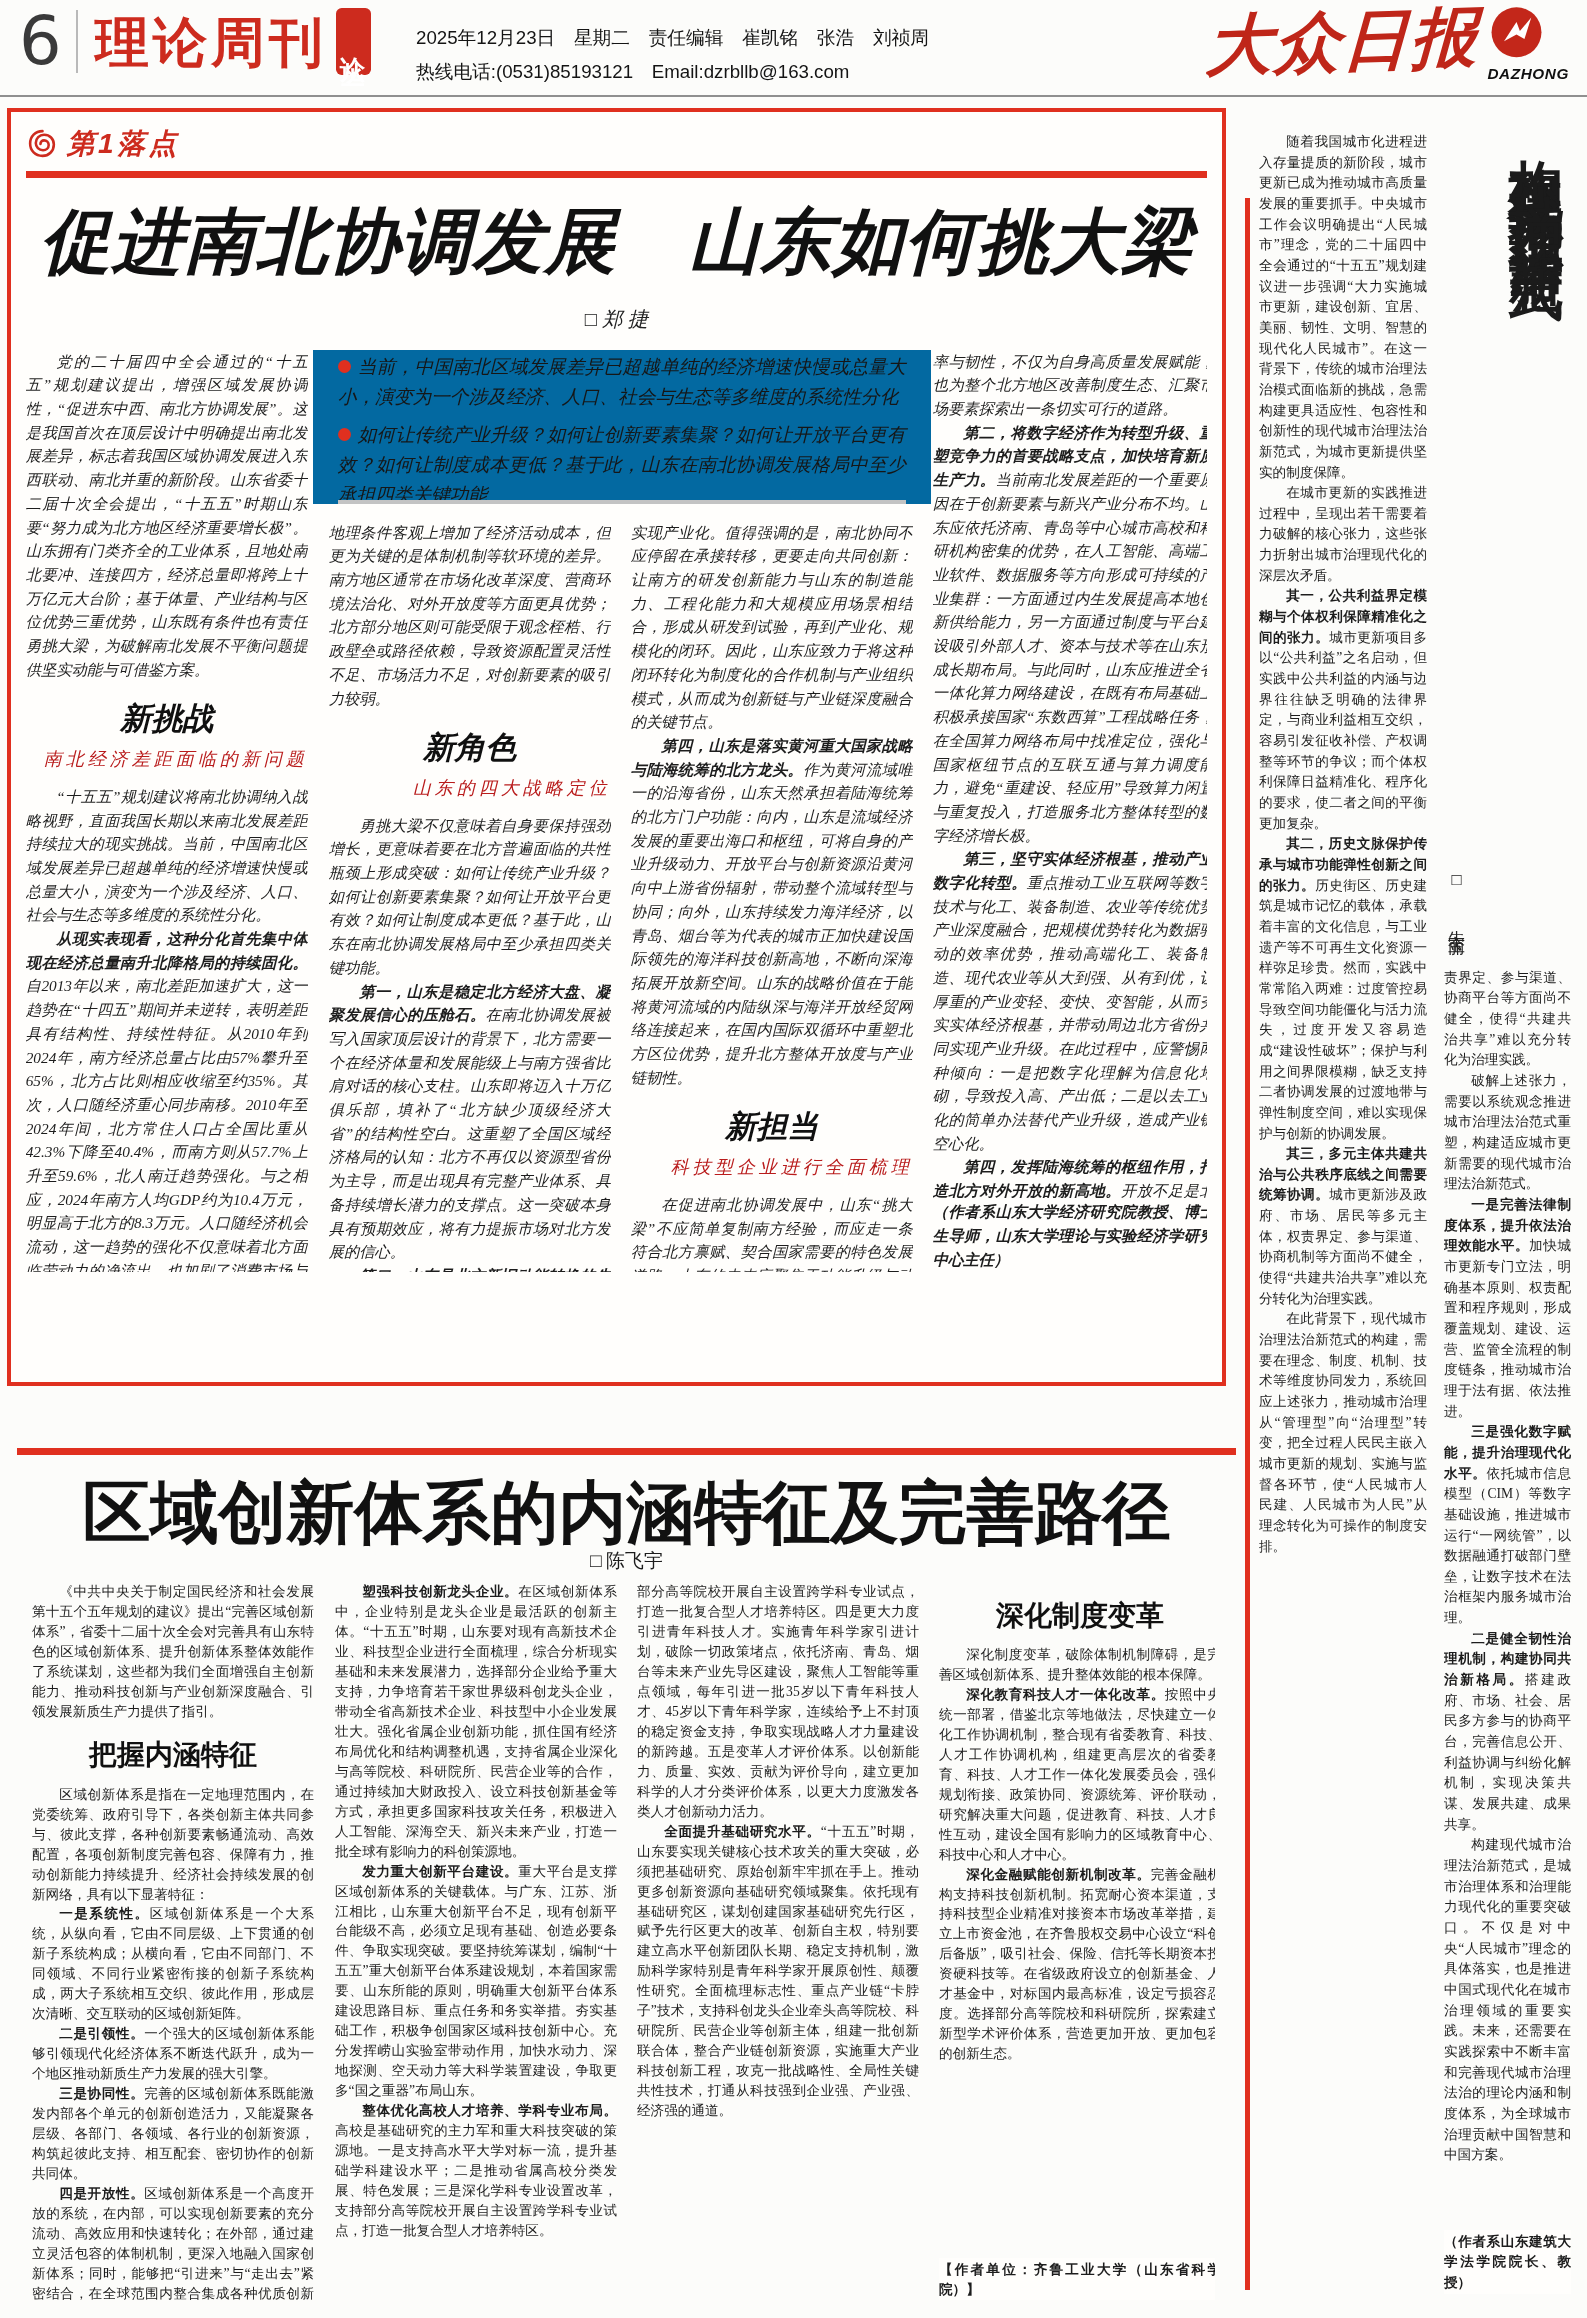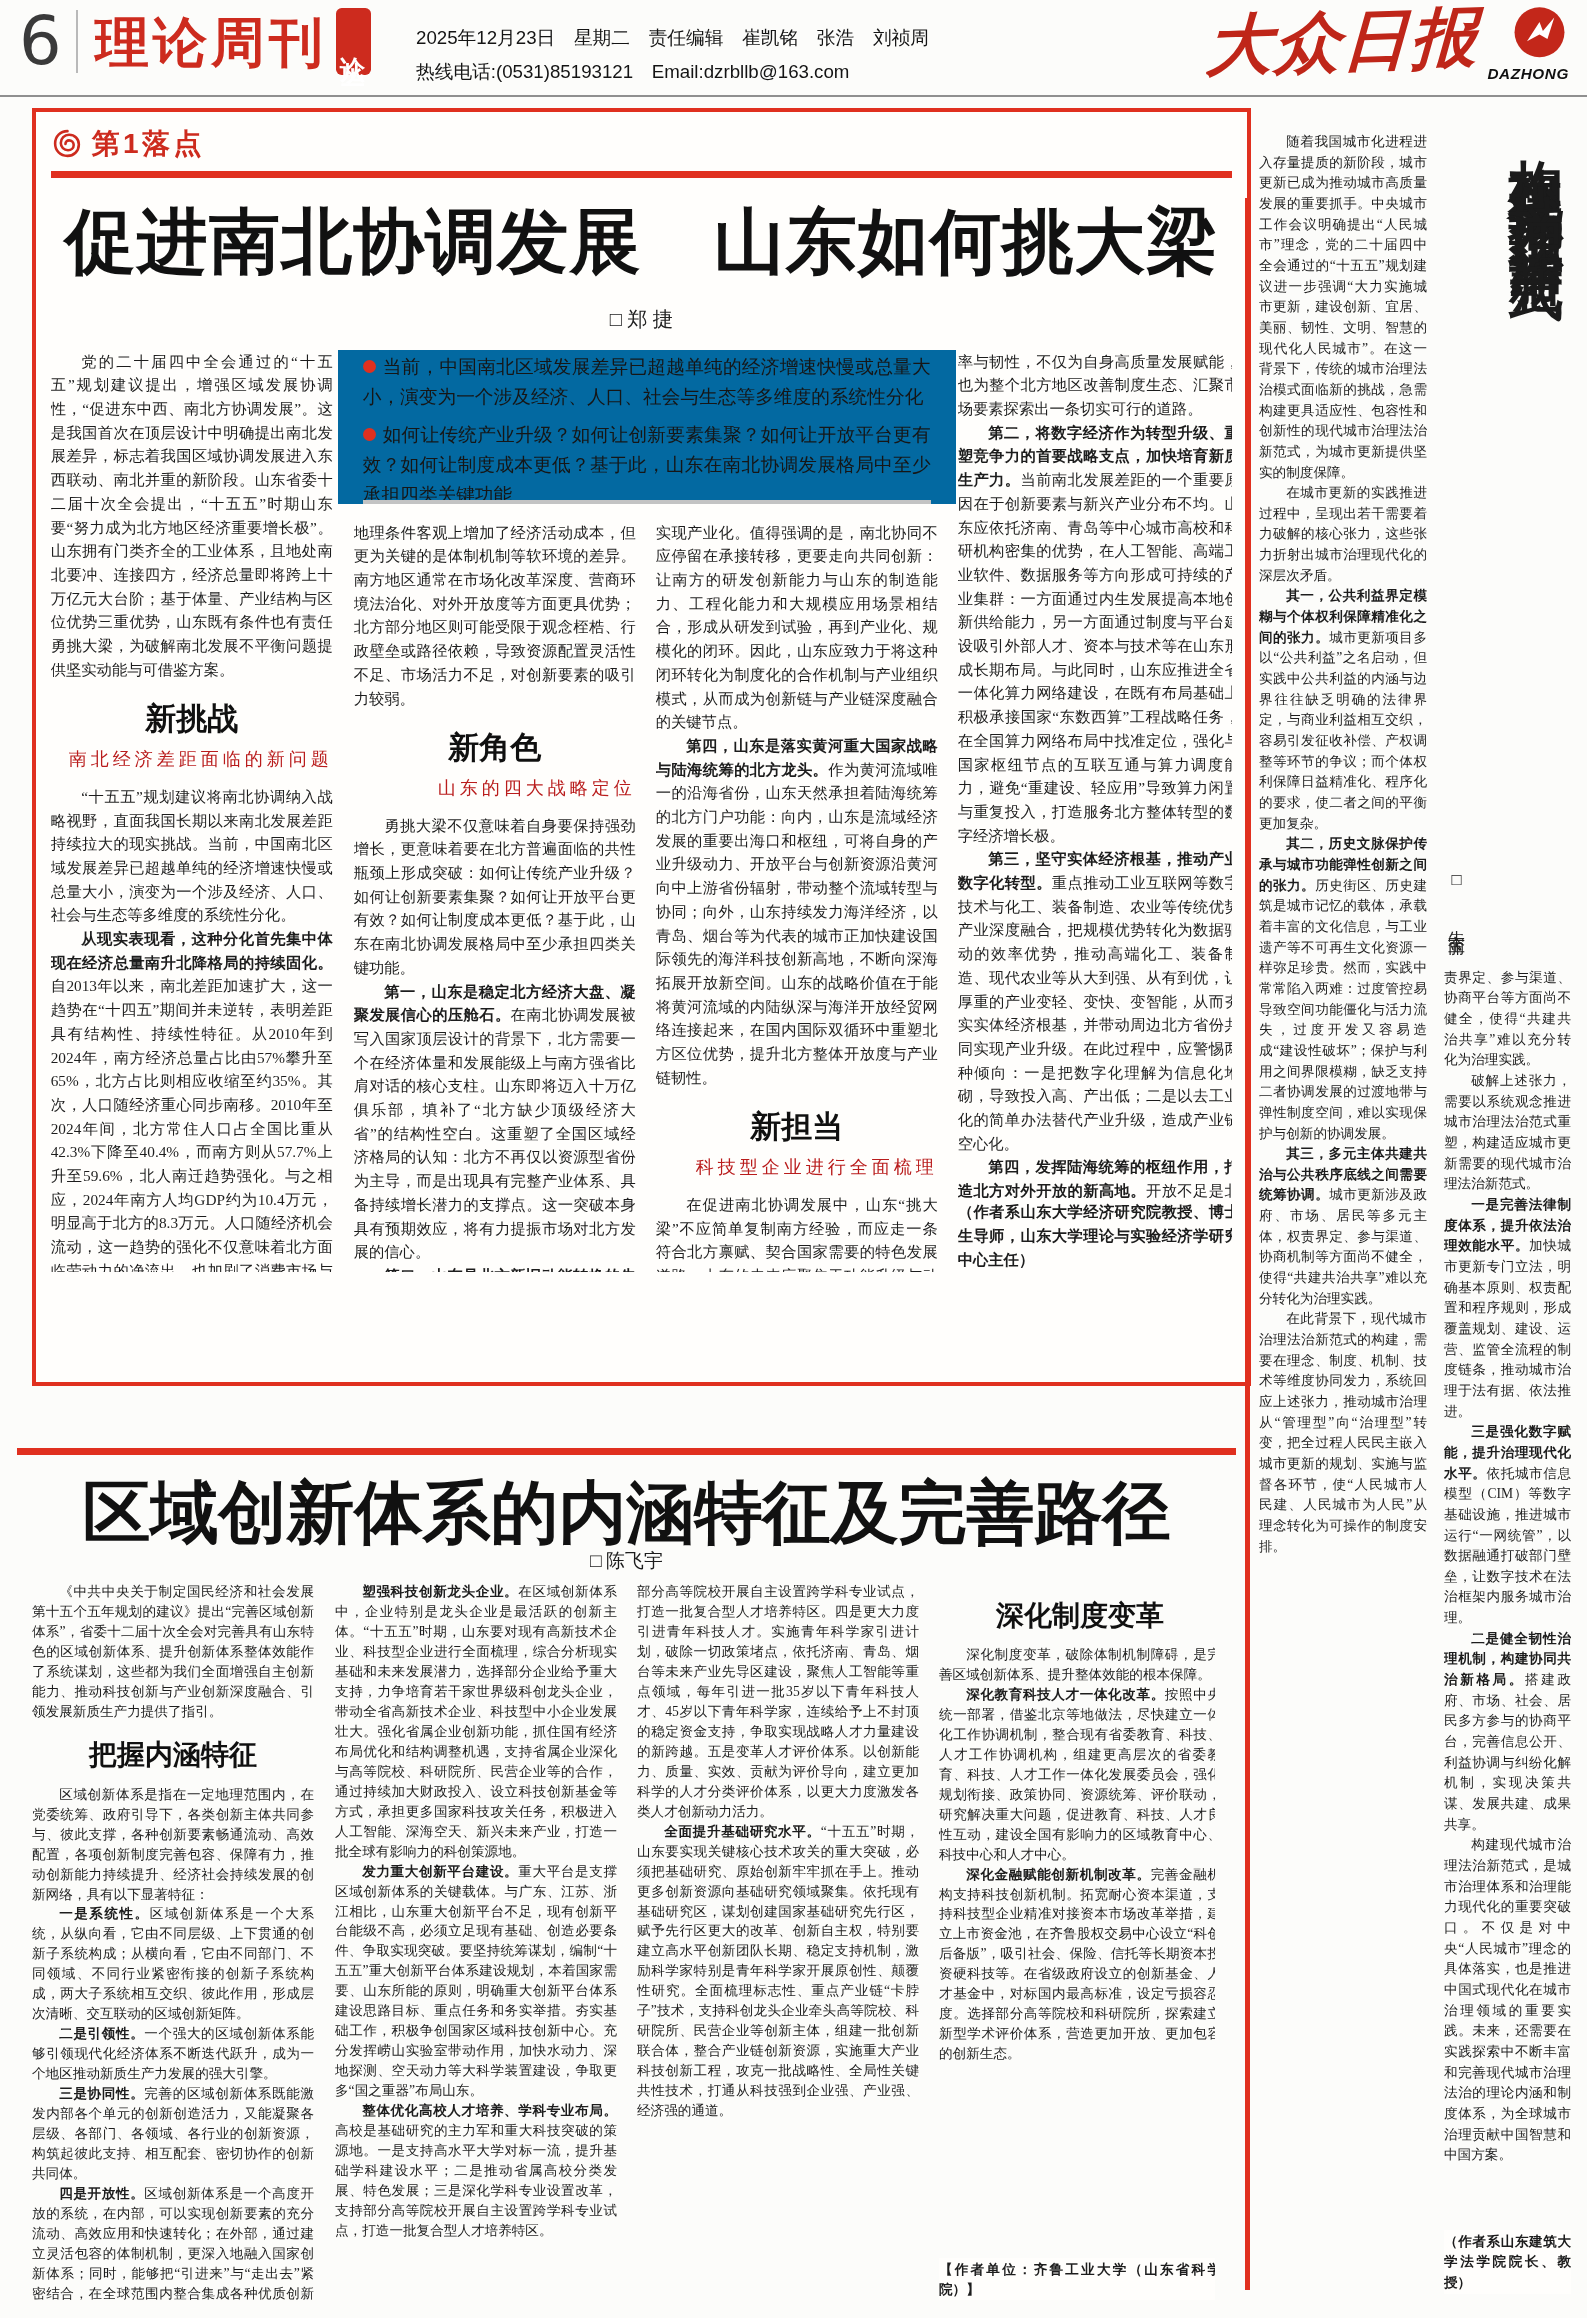--- a/index.html
+++ b/index.html
@@ -14,27 +14,27 @@
   .hdr-left { position:absolute; left:0; top:0; display:flex; align-items:center; }
   .pagenum { font-family:"DejaVu Sans","Liberation Sans",sans-serif; font-size:67px; line-height:1; color:#3a3a3a; }
   .hdr-vr { width:1.7px; height:63px; background:#b9b9b9; margin:0 17px 0 14.7px; }
   .secttitle { font-family:"Liberation Sans","DejaVu Sans",sans-serif; font-weight:900; font-size:54px; color:#cd2b1e; letter-spacing:4px; line-height:1; }
   .badge { width:35px; height:67px; margin-left:9px; background:#cd2b1e; border-radius:5.7px;
     color:#fff; writing-mode:vertical-rl; text-orientation:upright; display:flex; align-items:center; justify-content:center;
     font-family:"Liberation Sans",sans-serif; font-weight:700; font-size:25px; letter-spacing:4.5px; }
   .dateblock { position:absolute; left:397px; top:13px; font-family:"Liberation Sans","DejaVu Sans",sans-serif; font-size:18.7px; color:#141414; line-height:1.8; }
   .hdr-logo { position:absolute; right:0; top:-2.3px; display:flex; align-items:flex-start; }
   .masthead { font-size:66px; font-weight:900; font-style:italic; color:#bf2619; transform:rotate(-2deg) skewX(-4deg); line-height:1.1; letter-spacing:2.3px; }
-  .logo-ovalwrap { margin-left:8px; text-align:right; }
+  .logo-ovalwrap { margin-left:8px; text-align:left; }
   .latin { font-family:"Liberation Sans",sans-serif; font-style:italic; font-weight:900; font-size:15.3px; color:#111; letter-spacing:0.6px; }
   .hdr-rule { position:absolute; left:0; top:95px; width:1588px; height:2.3px; background:#8f8f8f; }
 
   
-  .mainbox { position:absolute; left:32px; top:108px; width:1219px; height:1278px;
-    border:4px solid #e0301f; background:#fffefc; padding:12.5px 14.7px; }
+  .mainbox { position:absolute; left:7px; top:108px; width:1219px; height:1278px;
+    border:4px solid #e0301f; background:#fffefc; padding:12.5px 14.7px;font-style:italic; }
   .kickrow { display:flex; align-items:center; }
   .kicklabel { font-family:"Liberation Sans",sans-serif; font-weight:900; font-size:28px; color:#cd2b1e; letter-spacing:3.4px; margin-left:8px; }
   .redrule { height:7.4px; background:#e0301f; margin-top:8px; }
   .mainhead { margin-top:17px; text-align:center; font-family:"Liberation Sans","DejaVu Sans",sans-serif;
     font-weight:900; font-size:71px; color:#111; white-space:nowrap; letter-spacing:1.1px; }
   .mainby { text-align:center; font-size:20.4px; margin-top:14.7px; color:#222; }
   .mainbody { position:relative; margin-top:17px; height:922px; overflow:hidden; }
   .mcol { position:absolute; top:0; height:100%; width:282px; overflow:hidden; }
   .mcol1{left:0;} .mcol2{left:303px; padding-top:171px;} .mcol3{left:605px; padding-top:171px;} .mcol4{left:907px;}
   .intro { position:absolute; left:287px; top:0; width:618px; height:154px; background:#0369a1; padding:2.3px 25px 0 25px; z-index:2; }

